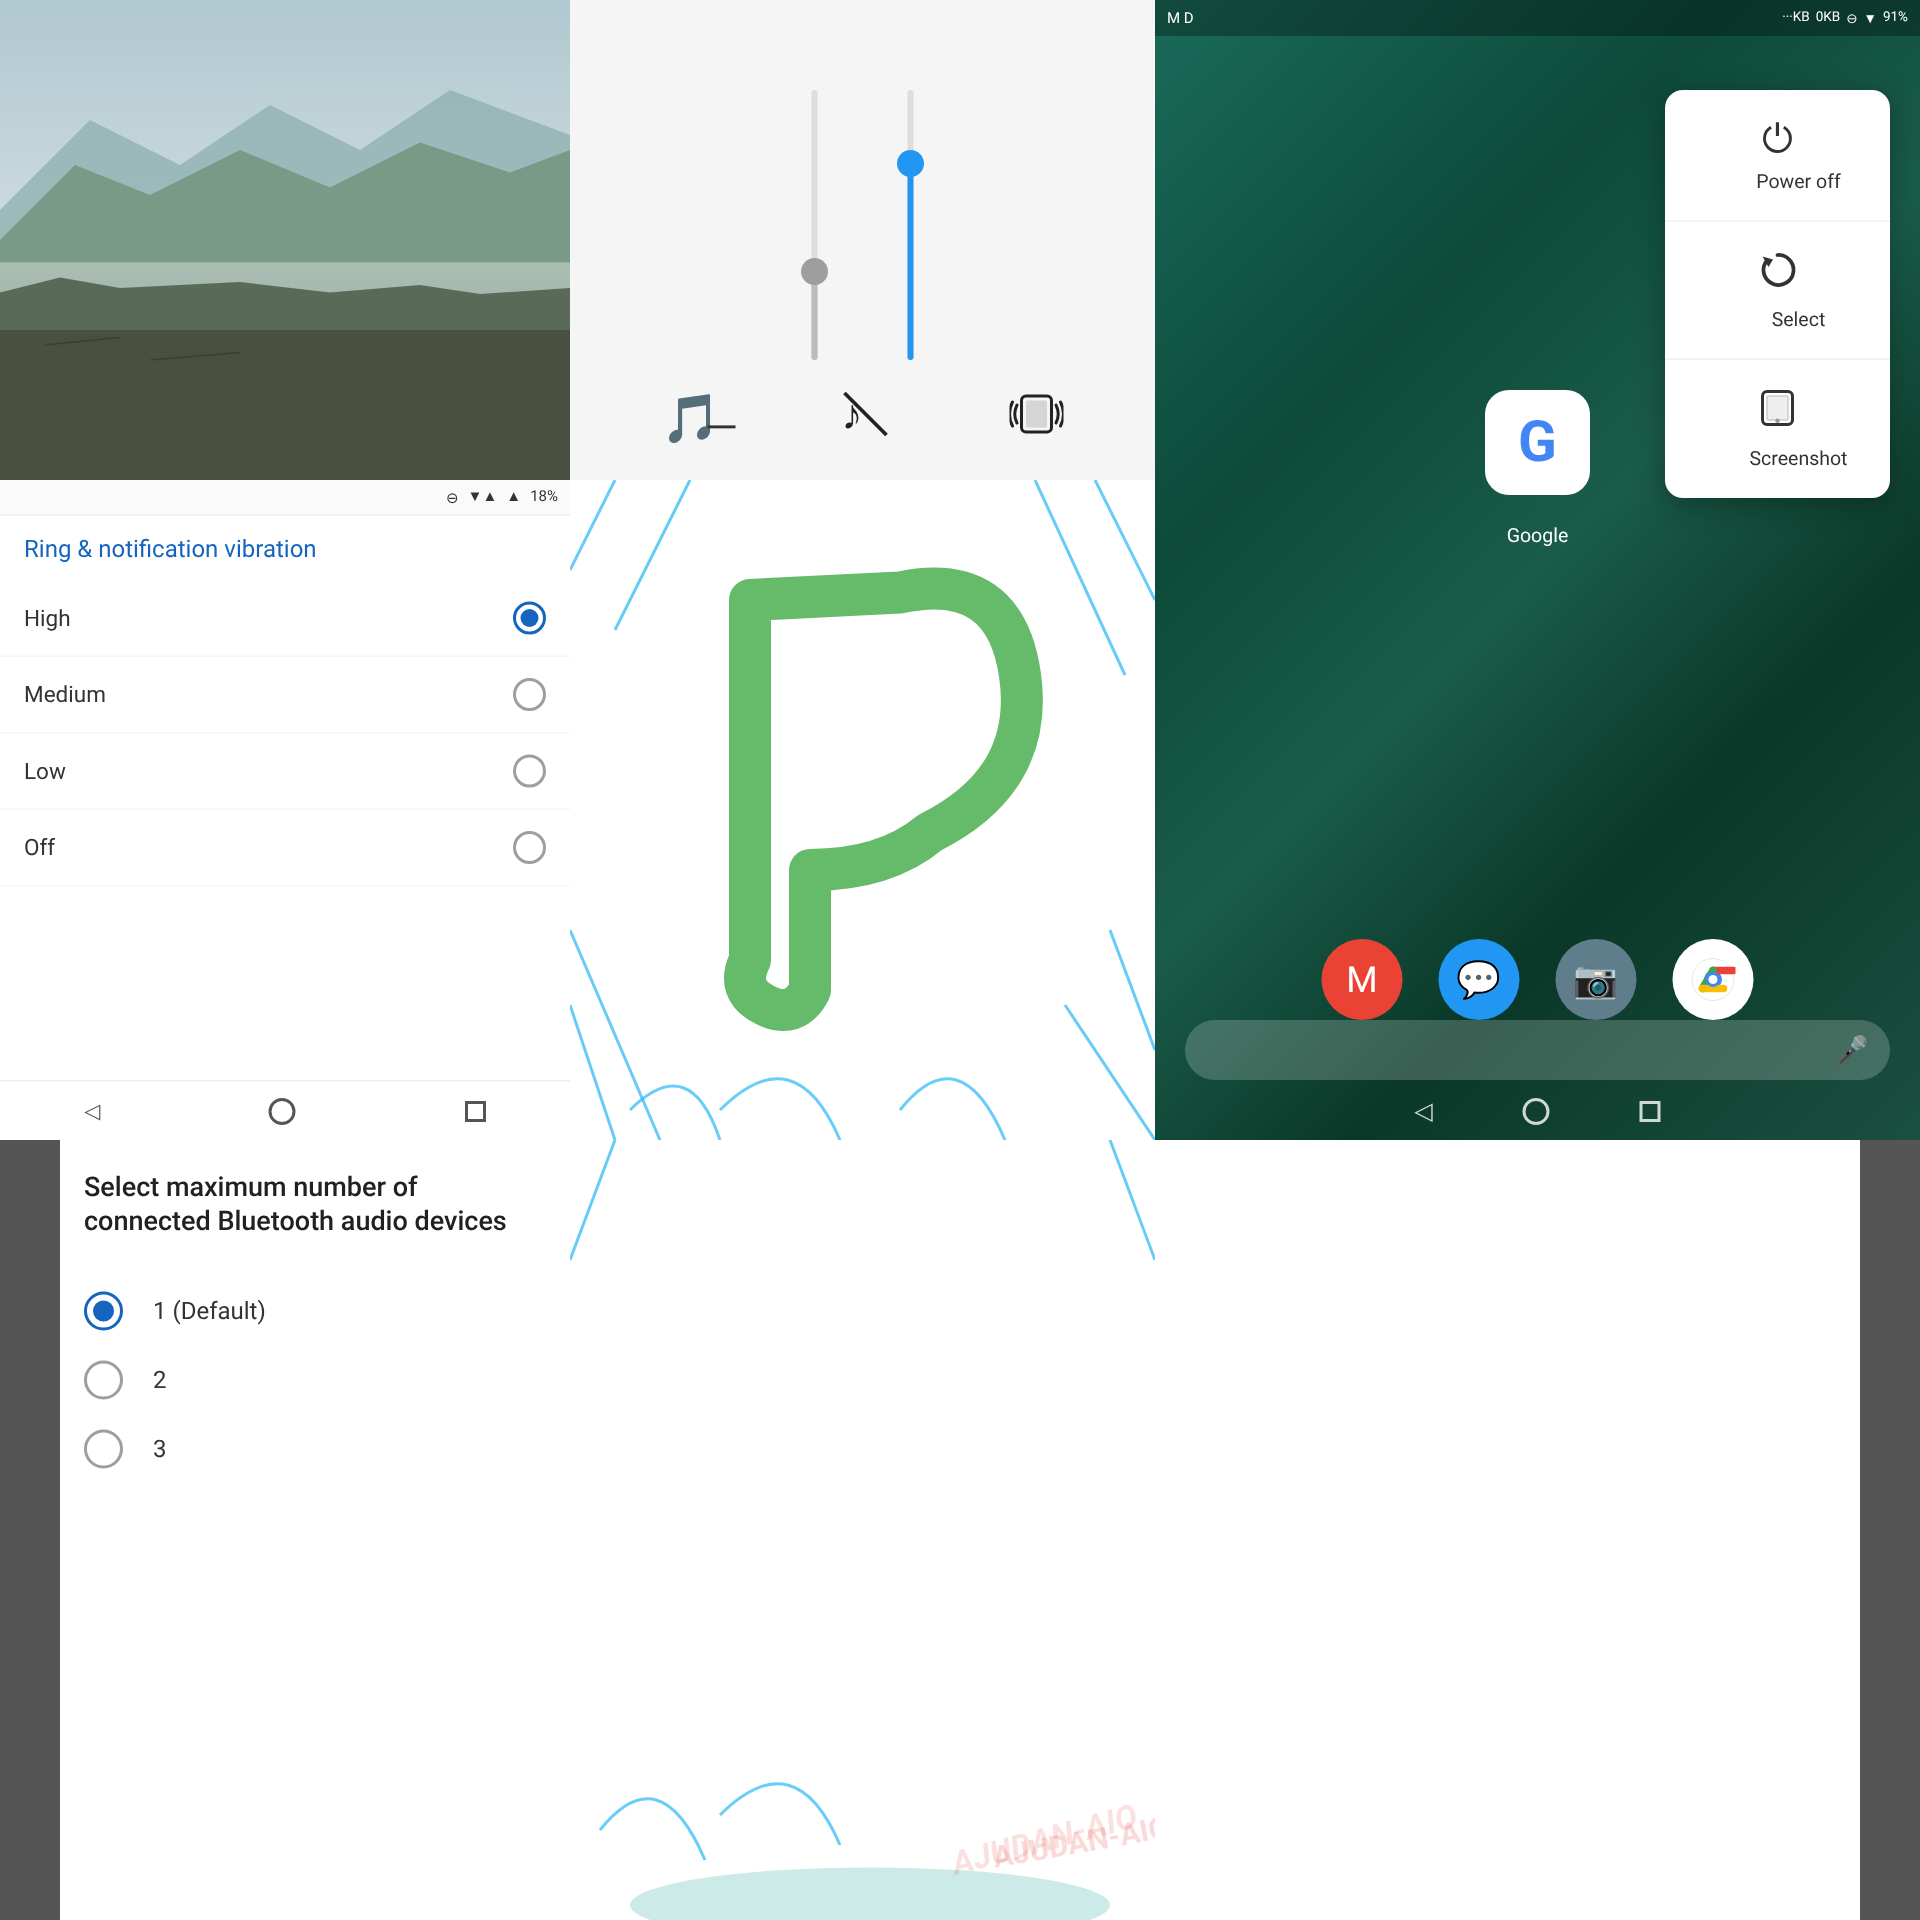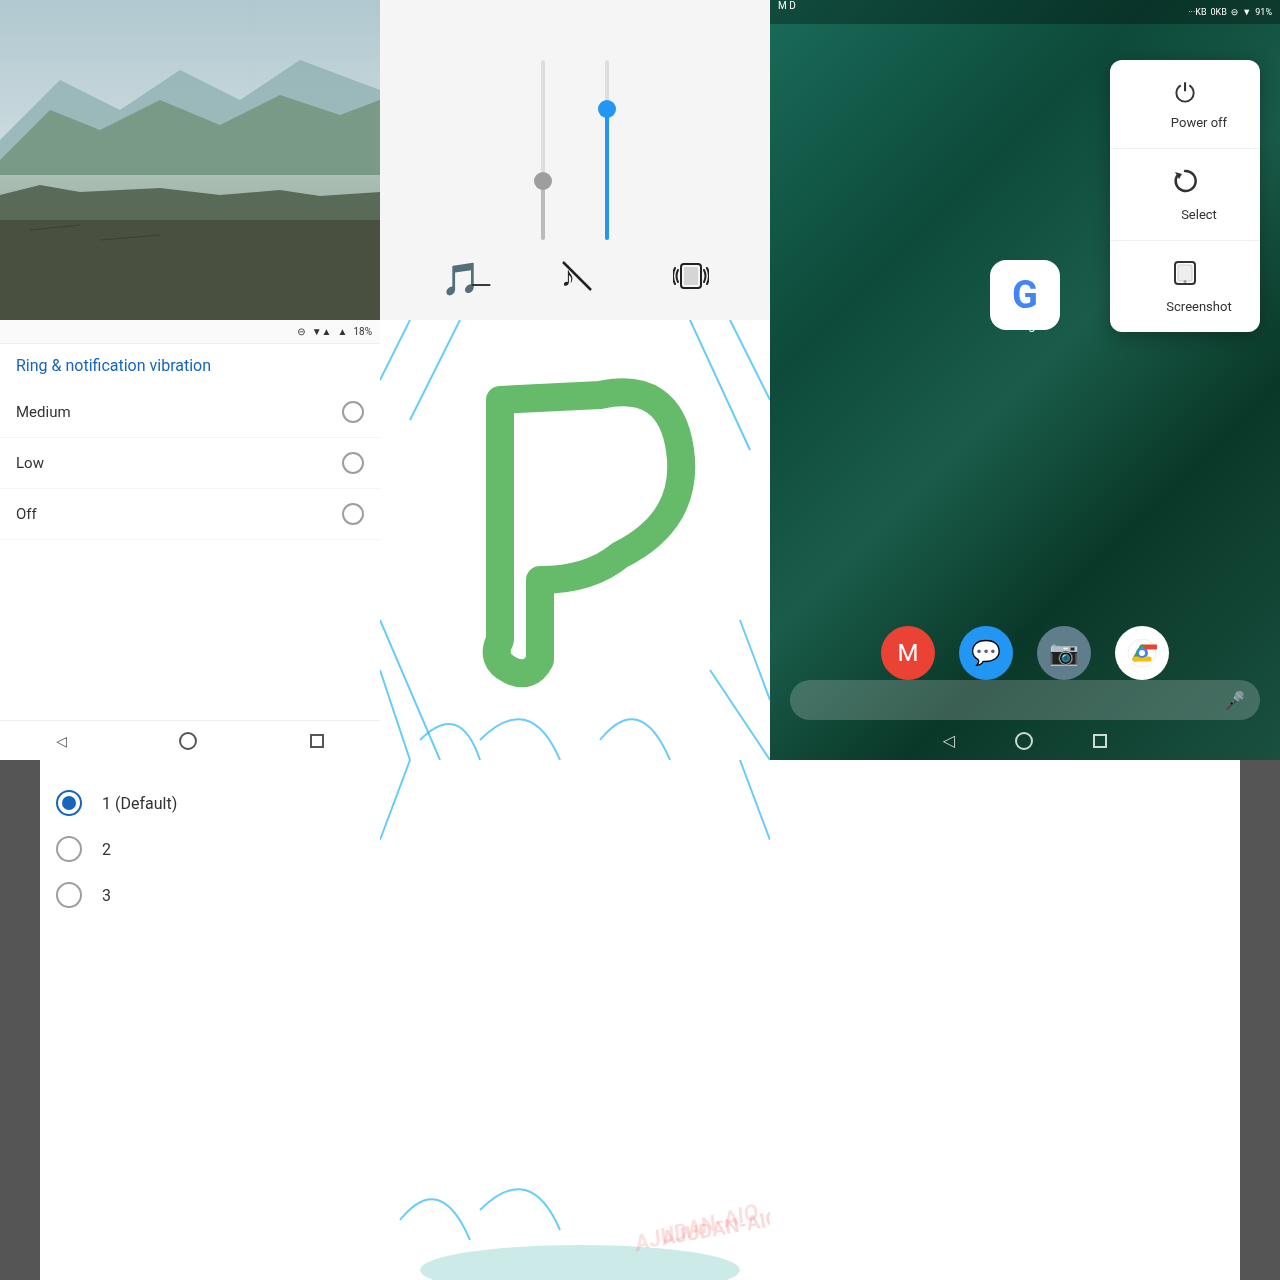--- a/index.html
+++ b/index.html
@@ -119,20 +119,21 @@
       background: linear-gradient(135deg, #1a6b5a 0%, #0d4a3a 30%, #1a5c4a 50%, #0a3828 70%, #1a5040 100%);
       position: relative;
       overflow: hidden;
     }
     .status-bar-power {
       position: absolute;
       top: 0; left: 0; right: 0;
       height: 24px;
       background: rgba(0,0,0,0.3);
       display: flex;
+      align-items: center;
       justify-content: space-between;
       padding: 0 8px;
       font-size: 10px;
       color: white;
     }
     .status-icons {
       display: flex;
       gap: 4px;
       align-items: center;
       font-size: 9px;
@@ -179,21 +180,21 @@
       background: white;
       display: flex;
       align-items: center;
       justify-content: center;
       font-size: 36px;
       font-weight: bold;
       color: #4285F4;
     }
     .google-label {
       position: absolute;
-      bottom: 198px;
+      bottom: 165px;
       left: 50%;
       transform: translateX(-50%);
       color: white;
       font-size: 13px;
       white-space: nowrap;
     }
     .dock-row {
       position: absolute;
       bottom: 80px;
       left: 0; right: 0;
@@ -598,20 +599,26 @@
   <div class="panel-vibration">
     <div class="vib-status-bar">
       <span>⊖</span>
       <span>▼▲</span>
       <span>▲</span>
       <span>18%</span>
     </div>
     <div class="vib-header">Ring &amp; notification vibration</div>
 
     <div class="vib-item">
+      <span>High</span>
+      <div class="radio-selected">
+        <div class="radio-inner"></div>
+      </div>
+    </div>
+    <div class="vib-item">
       <span>Medium</span>
       <div class="radio-unselected"></div>
     </div>
     <div class="vib-item">
       <span>Low</span>
       <div class="radio-unselected"></div>
     </div>
     <div class="vib-item">
       <span>Off</span>
       <div class="radio-unselected"></div>
@@ -658,20 +665,21 @@
 
           <circle cx="130" cy="95" r="40" fill="white"></circle>
         </g>
       </svg>
     </div>
   </div>
 
   <div class="panel-bottom-left">
     <div class="side-panel-dark"></div>
     <div class="bluetooth-dialog">
+      <div class="bt-title">Select maximum number of connected Bluetooth audio devices</div>
 
       <div class="bt-option">
         <div class="radio-selected-blue">
           <div class="radio-inner-blue"></div>
         </div>
         <span class="bt-option-label">1 (Default)</span>
       </div>
       <div class="bt-option">
         <div class="radio-unselected-bt"></div>
         <span class="bt-option-label">2</span>

